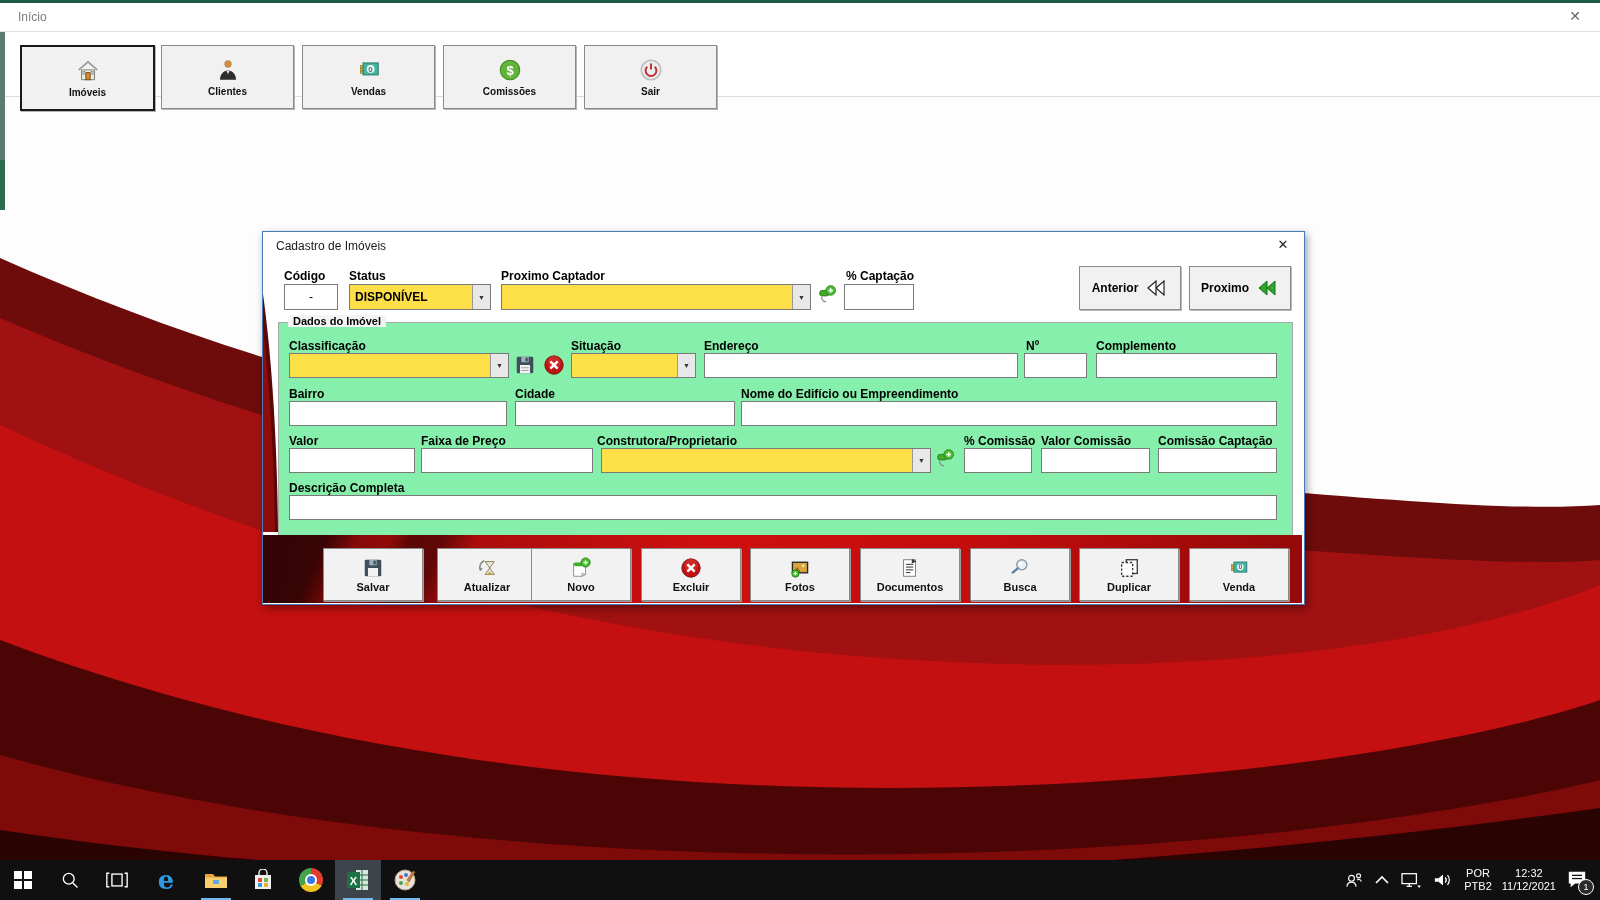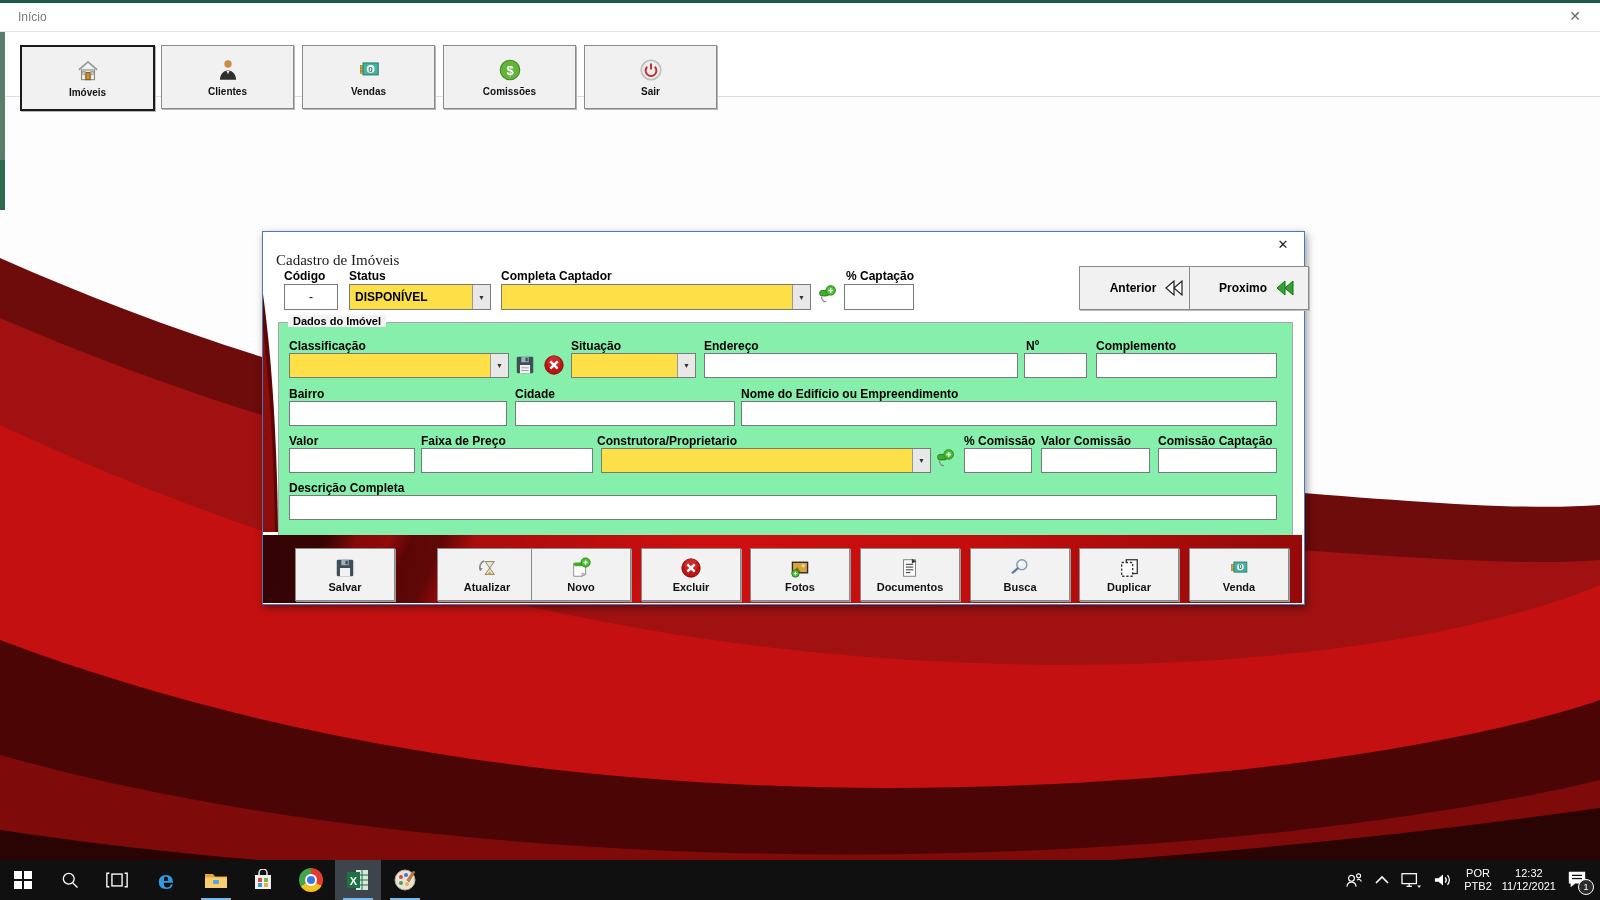--- a/index.html
+++ b/index.html
@@ -18,33 +18,33 @@
   
   .tbtn{position:absolute;top:45px;width:131px;height:62px;background:#f1f1f1;
         border:1px solid #8a8a8a;box-shadow:1px 1px 0 #b5b5b5;z-index:3;
         display:flex;flex-direction:column;align-items:center;justify-content:center;gap:3px;}
   .tbtn.active{border:2px solid #1a1a1a;}
   .tbtn .lbl{font-size:10px;font-weight:bold;color:#111;}
   
   #dialog{position:absolute;left:262px;top:231px;width:1041px;height:372px;background:#fff;
           border:1px solid #4a7ab5;box-shadow:2px 3px 8px rgba(0,0,0,.4);z-index:4;}
   #dlg-bg{position:absolute;inset:0;overflow:hidden;}
-  #dlg-title{position:absolute;left:13px;top:20px;font-size:15px;color:#1a1a1a;font-family:Liberation Serif, serif;}
+  #dlg-title{position:absolute;left:13px;top:7px;font-size:12px;color:#1a1a1a;}
   #dlg-close{position:absolute;right:12px;top:5px;font-size:13px;color:#222;width:18px;text-align:center;}
   .flabel{position:absolute;font-size:12px;font-weight:bold;color:#000;white-space:nowrap;}
   .tbox{position:absolute;background:#fff;border:1px solid #7a7a7a;font-size:12px;color:#000;
         padding:0 4px;box-sizing:border-box;font-family:"Liberation Sans",sans-serif;}
   .combo{position:absolute;background:#fde047;border:1px solid #7a7a7a;box-sizing:border-box;display:flex;}
   .combo .val{flex:1;font-size:12px;font-weight:bold;display:flex;align-items:center;padding-left:5px;}
   .combo .arrow{width:17px;background:#e8e8e8;border-left:1px solid #999;display:flex;align-items:center;justify-content:center;font-size:7px;color:#333;}
   #groupbox{position:absolute;left:15px;top:90px;width:1013px;height:212px;border:1px solid #a8a8a8;background:#86efac;}
   #group-legend{position:absolute;left:9px;top:-8px;background:#f4f4f4;padding:0 5px;font-size:11px;font-weight:bold;}
   .navbtn{position:absolute;top:34px;width:100px;height:42px;background:#f1f1f1;border:1px solid #8a8a8a;
           box-shadow:1px 1px 0 #bbb;display:flex;align-items:center;justify-content:center;gap:6px;
-          font-size:12px;font-weight:bold;padding-left:18px;}
+          font-size:12px;font-weight:bold;}
   #red-strip{position:absolute;left:0px;top:303px;width:1039px;height:68px;
      background:linear-gradient(100deg,#5e0606 0%,#a30b0b 16%,#ce0f0f 42%,#c30d0d 68%,#930909 100%);}
   #red-strip .streak{position:absolute;inset:0;
      background:linear-gradient(115deg,rgba(40,3,3,.8) 0 6%,transparent 9% 12%,rgba(40,3,3,.55) 14% 17%,transparent 20%);}
   .abtn{position:absolute;top:316px;width:98px;height:51px;background:#f2f2f2;border:1px solid #8a8a8a;
         box-shadow:1px 1px 0 #9c9c9c;display:flex;flex-direction:column;align-items:center;justify-content:center;gap:2px;}
   .abtn .lbl{font-size:11px;font-weight:bold;color:#111;}
   .mini-ico{position:absolute;width:22px;height:22px;}
   
   #taskbar{position:absolute;left:0;top:860px;width:1600px;height:40px;background:#101010;z-index:5;}
@@ -132,21 +132,21 @@
 
   <span class="flabel" style="left:21px;top:37px;">Código</span>
   <div class="tbox" style="left:21px;top:52px;width:54px;height:26px;text-align:center;line-height:24px;">-</div>
 
   <span class="flabel" style="left:86px;top:37px;">Status</span>
   <div class="combo" style="left:86px;top:52px;width:142px;height:26px;">
     <span class="val">DISPONÍVEL</span>
     <span class="arrow">▼</span>
   </div>
 
-  <span class="flabel" style="left:238px;top:37px;">Completa Captador</span>
+  <span class="flabel" style="left:238px;top:37px;">Proximo Captador</span>
   <div class="combo" style="left:238px;top:52px;width:310px;height:26px;">
     <span class="val"></span>
     <span class="arrow">▼</span>
   </div>
   <svg class="mini-ico" style="left:553px;top:52px;" viewBox="0 0 24 24">
     <path d="M6 14 C6 18 9 20 11 19" fill="none" stroke="#8a8a8a" stroke-width="1.4"></path>
     <rect x="4" y="7" width="10" height="6" rx="2.5" fill="#3fae2a" stroke="#2a7d1a"></rect>
     <circle cx="16" cy="7" r="5.2" fill="#49c12f" stroke="#2a7d1a"></circle>
     <path d="M16 4.5 V9.5 M13.5 7 H18.5" stroke="#fff" stroke-width="1.6"></path>
   </svg>
@@ -229,21 +229,21 @@
   <span class="flabel" style="left:895px;top:202px;">Comissão Captação</span>
   <div class="tbox" style="left:895px;top:216px;width:119px;height:25px;"></div>
 
   <span class="flabel" style="left:26px;top:249px;">Descrição Completa</span>
   <div class="tbox" style="left:26px;top:263px;width:988px;height:25px;"></div>
 
   <div id="red-strip">
       <div class="streak"></div>
     </div>
 
-  <div class="abtn" style="left:32px;">
+  <div class="abtn" style="left:60px;">
     <svg width="22" height="22" viewBox="0 0 24 24">
       <rect x="3" y="3" width="18" height="18" rx="1.5" fill="#3f4e58"></rect>
       <rect x="8" y="3" width="8" height="6" fill="#9fb0ba"></rect>
       <rect x="12.5" y="4" width="2.5" height="4" fill="#3f4e58"></rect>
       <rect x="6.5" y="12" width="11" height="9" fill="#f2f2f2"></rect>
     </svg>
     <span class="lbl">Salvar</span>
   </div>
   <div class="abtn" style="left:158px;margin-left:16px;">
     <svg width="22" height="22" viewBox="0 0 24 24">

